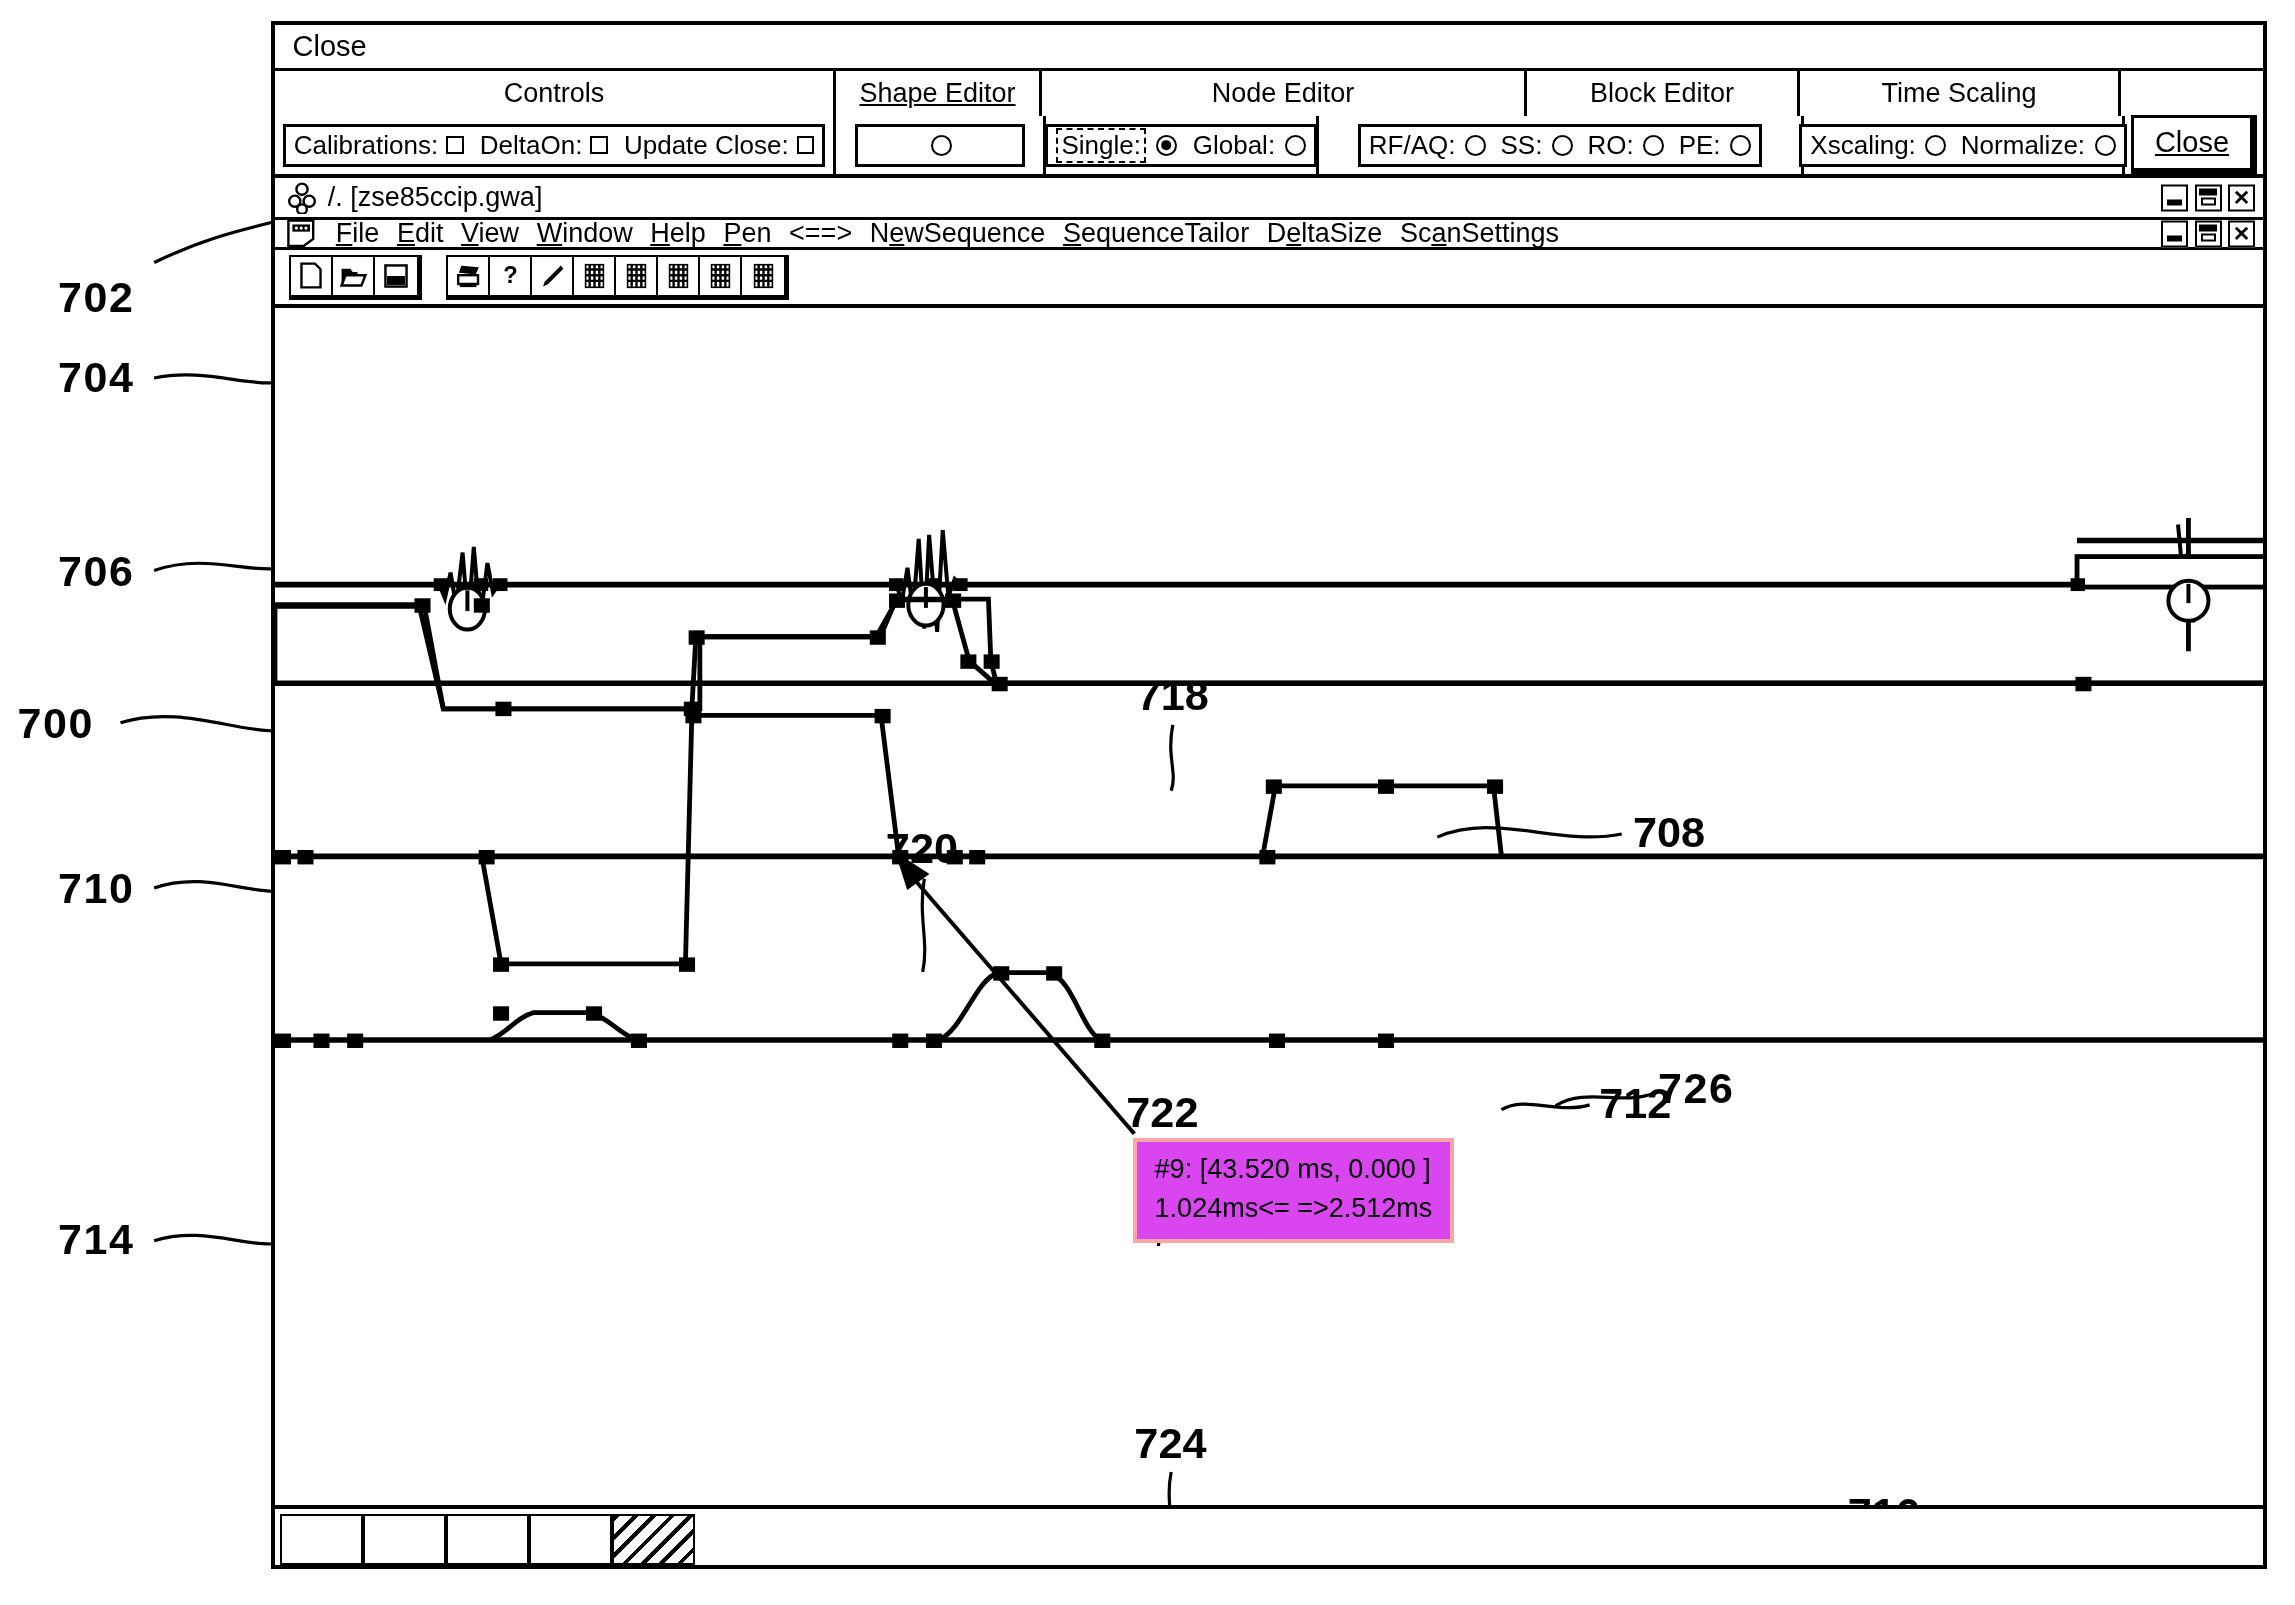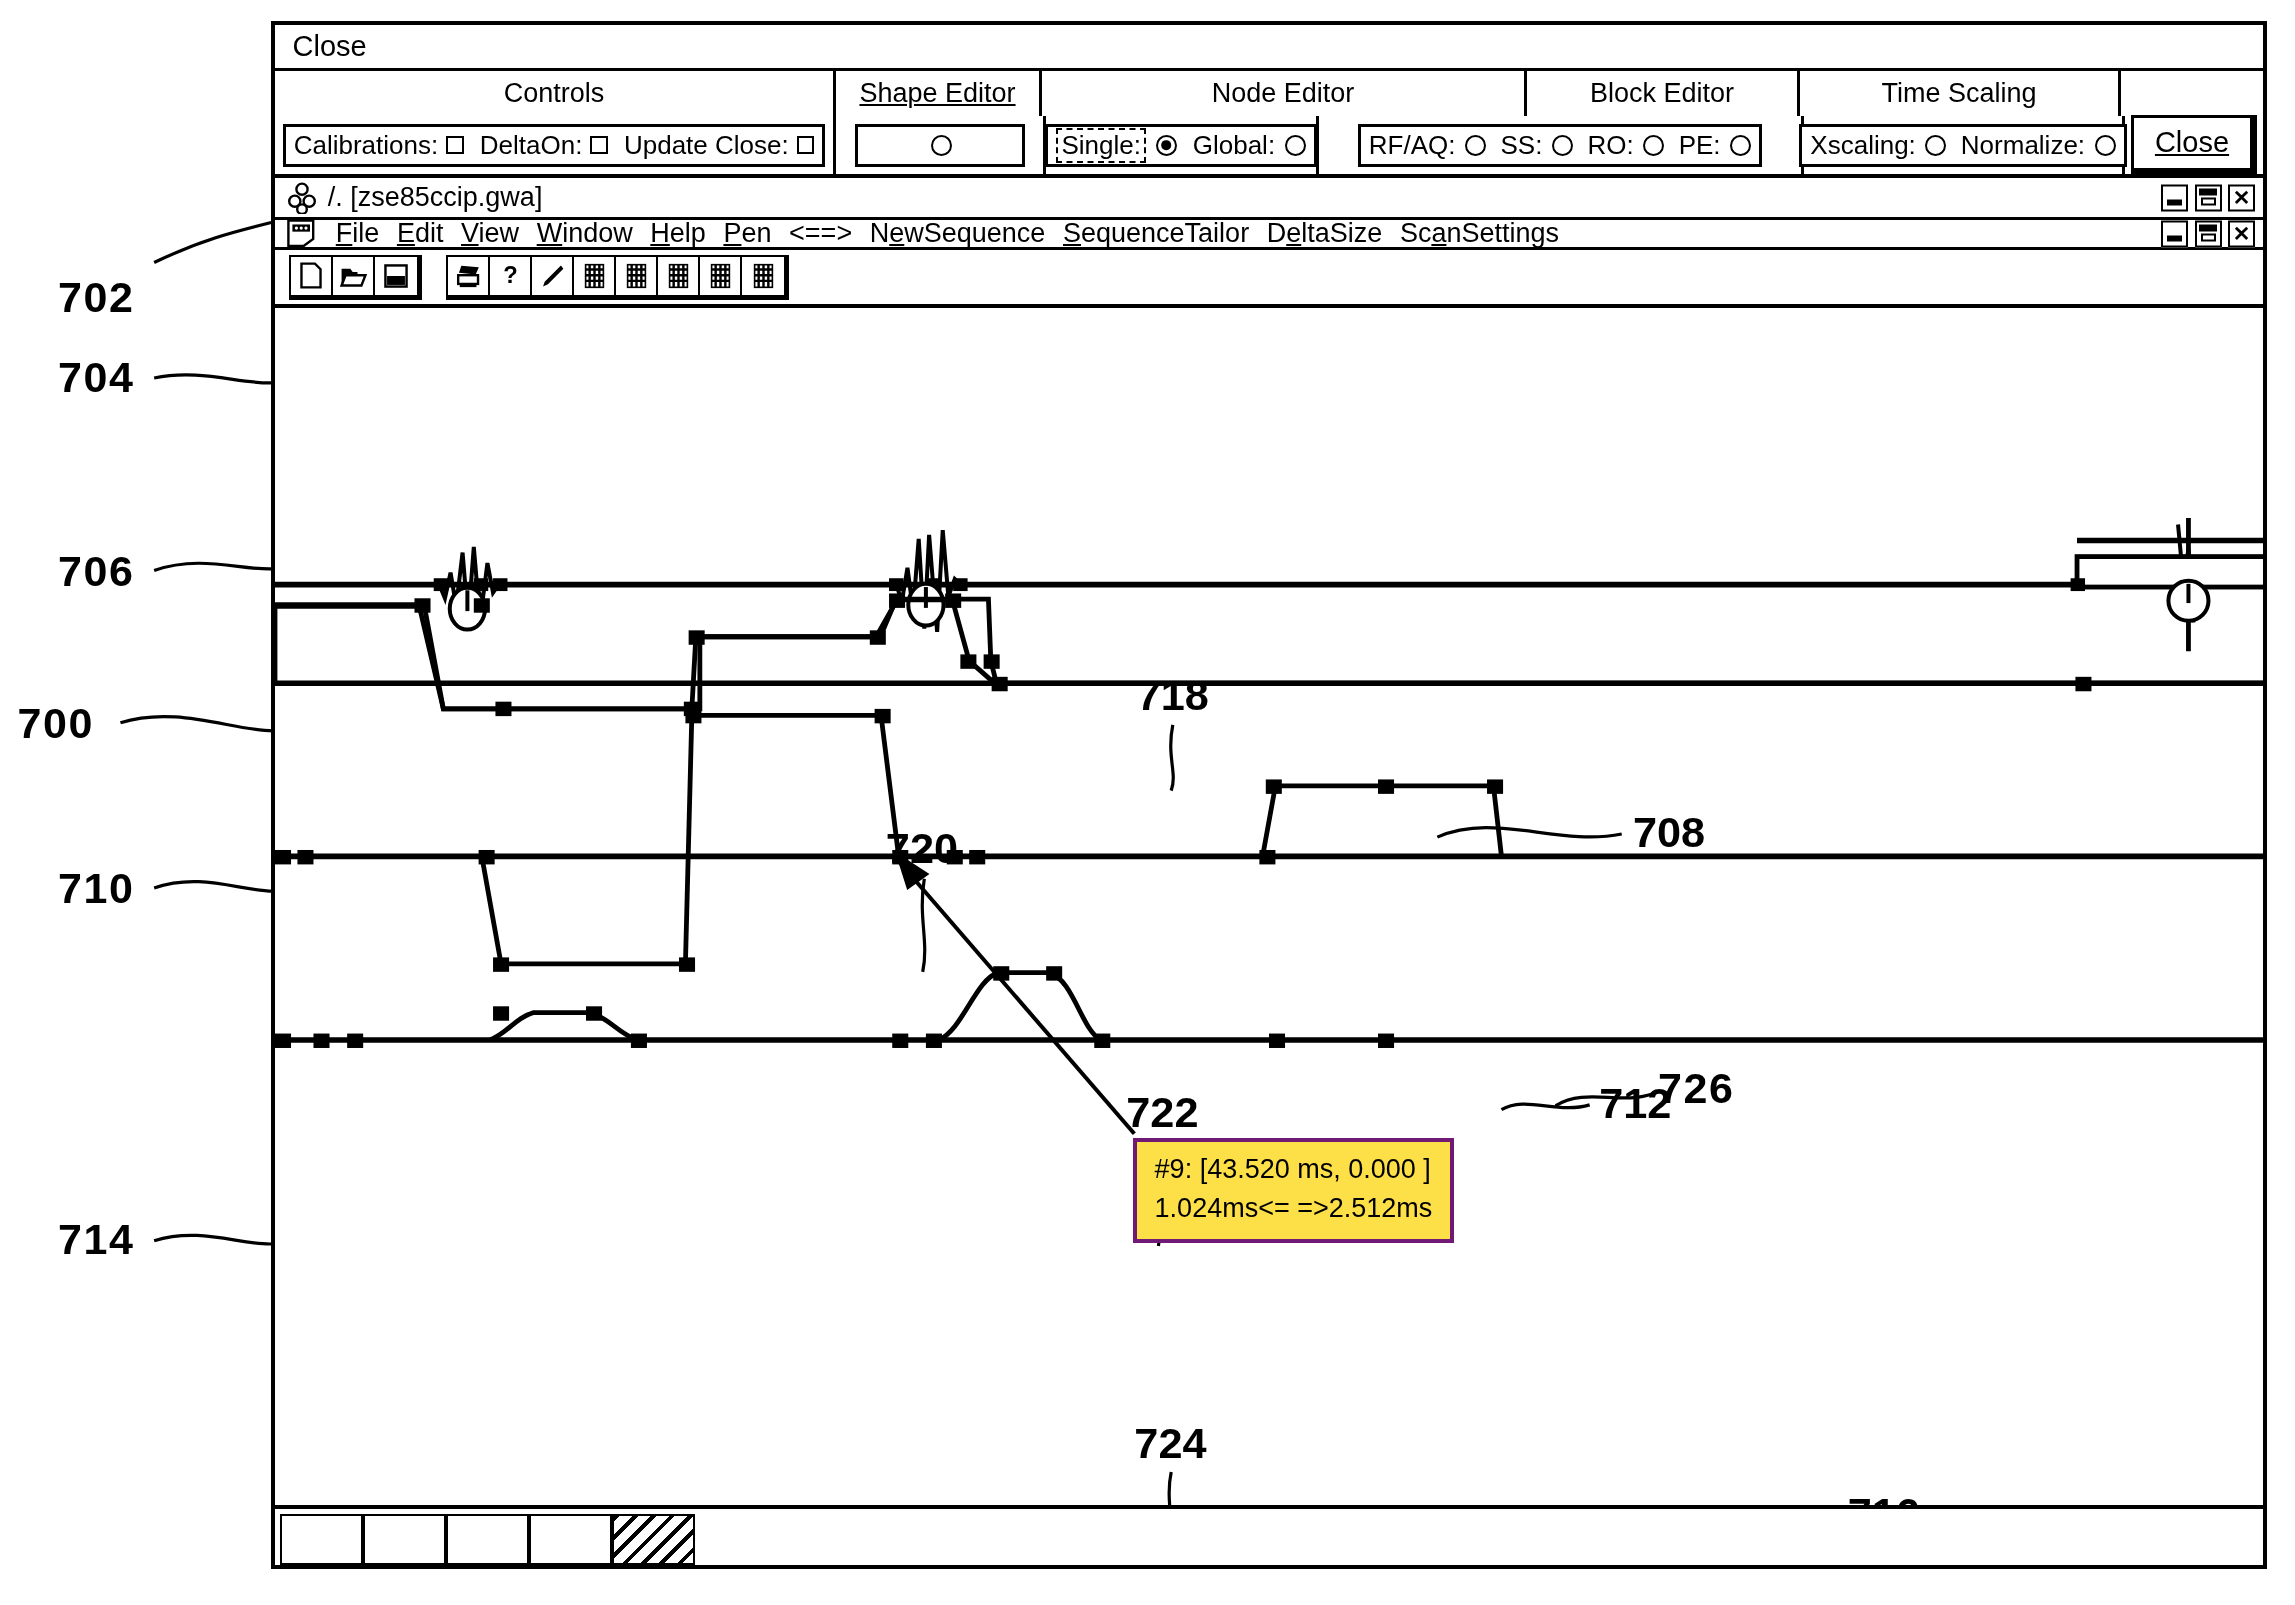--- a/index.html
+++ b/index.html
@@ -74,21 +74,21 @@
         justify-content:center;box-sizing:border-box;background:#fff;}
   .tbtn:last-child{border-right:none;}
   .tbtn svg{display:block;}
 
   
   #plot-area{position:relative;background:#fff;height:1201px;box-sizing:border-box;
              border-bottom:4px solid #000;overflow:hidden;}
   #plot-svg{position:absolute;left:0;top:0;}
 
   
-  #node-tooltip{position:absolute;left:858px;top:830px;border:4px solid #701a75;background:#fde047;
+  #node-tooltip{position:absolute;left:858px;top:830px;border:4px solid #fca5a5;background:#d946ef;
                 padding:8px 17.6px 11.2px 17.6px;box-sizing:border-box;}
   #node-tooltip div{font-size:27px;white-space:nowrap;line-height:1.45;}
   #node-tooltip .l2{text-align:center;}
 
   
   #status-bar{height:61px;display:flex;align-items:stretch;box-sizing:border-box;padding:4.8px;}
   #status-text{flex:1;border:2.4px solid #000;border-right-width:0;display:flex;align-items:center;
                padding-left:14.4px;font-size:27px;box-sizing:border-box;background:#fff;}
   .spanel{width:83px;border:2.4px solid #000;border-right-width:2.4px;box-sizing:border-box;background:#fff;}
   .sgrip{width:83px;border:2.4px solid #000;box-sizing:border-box;background:

